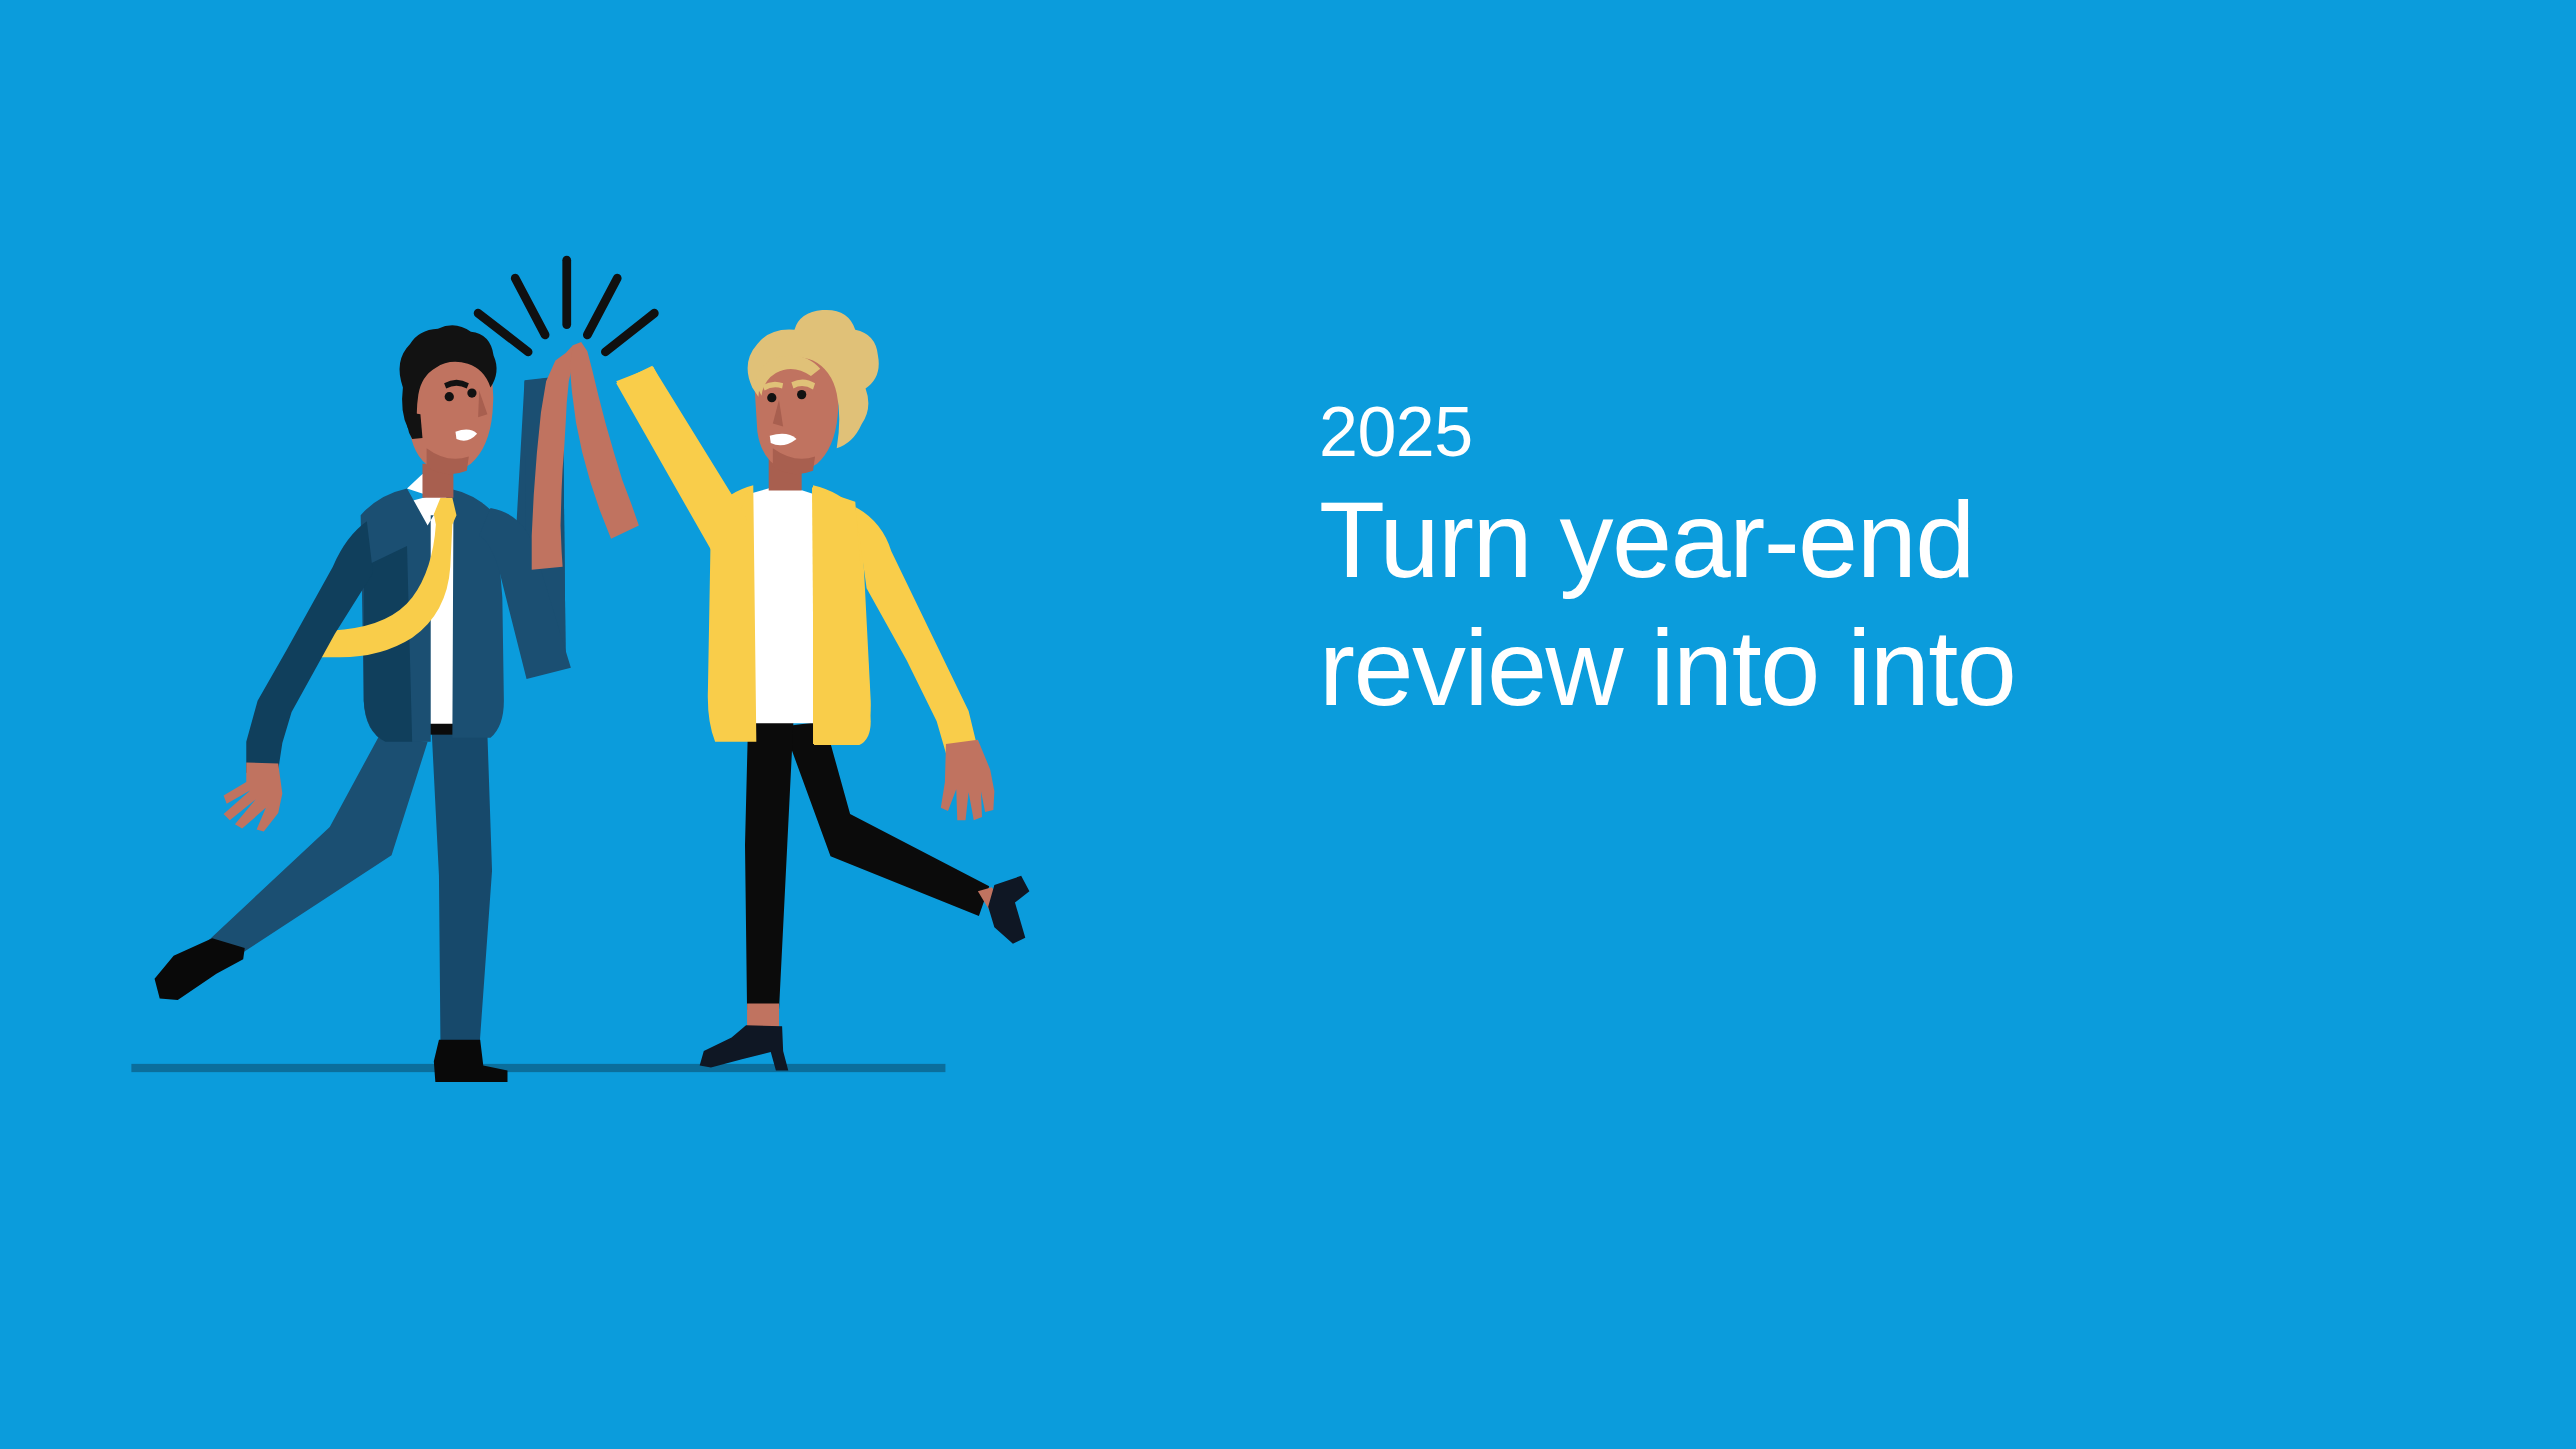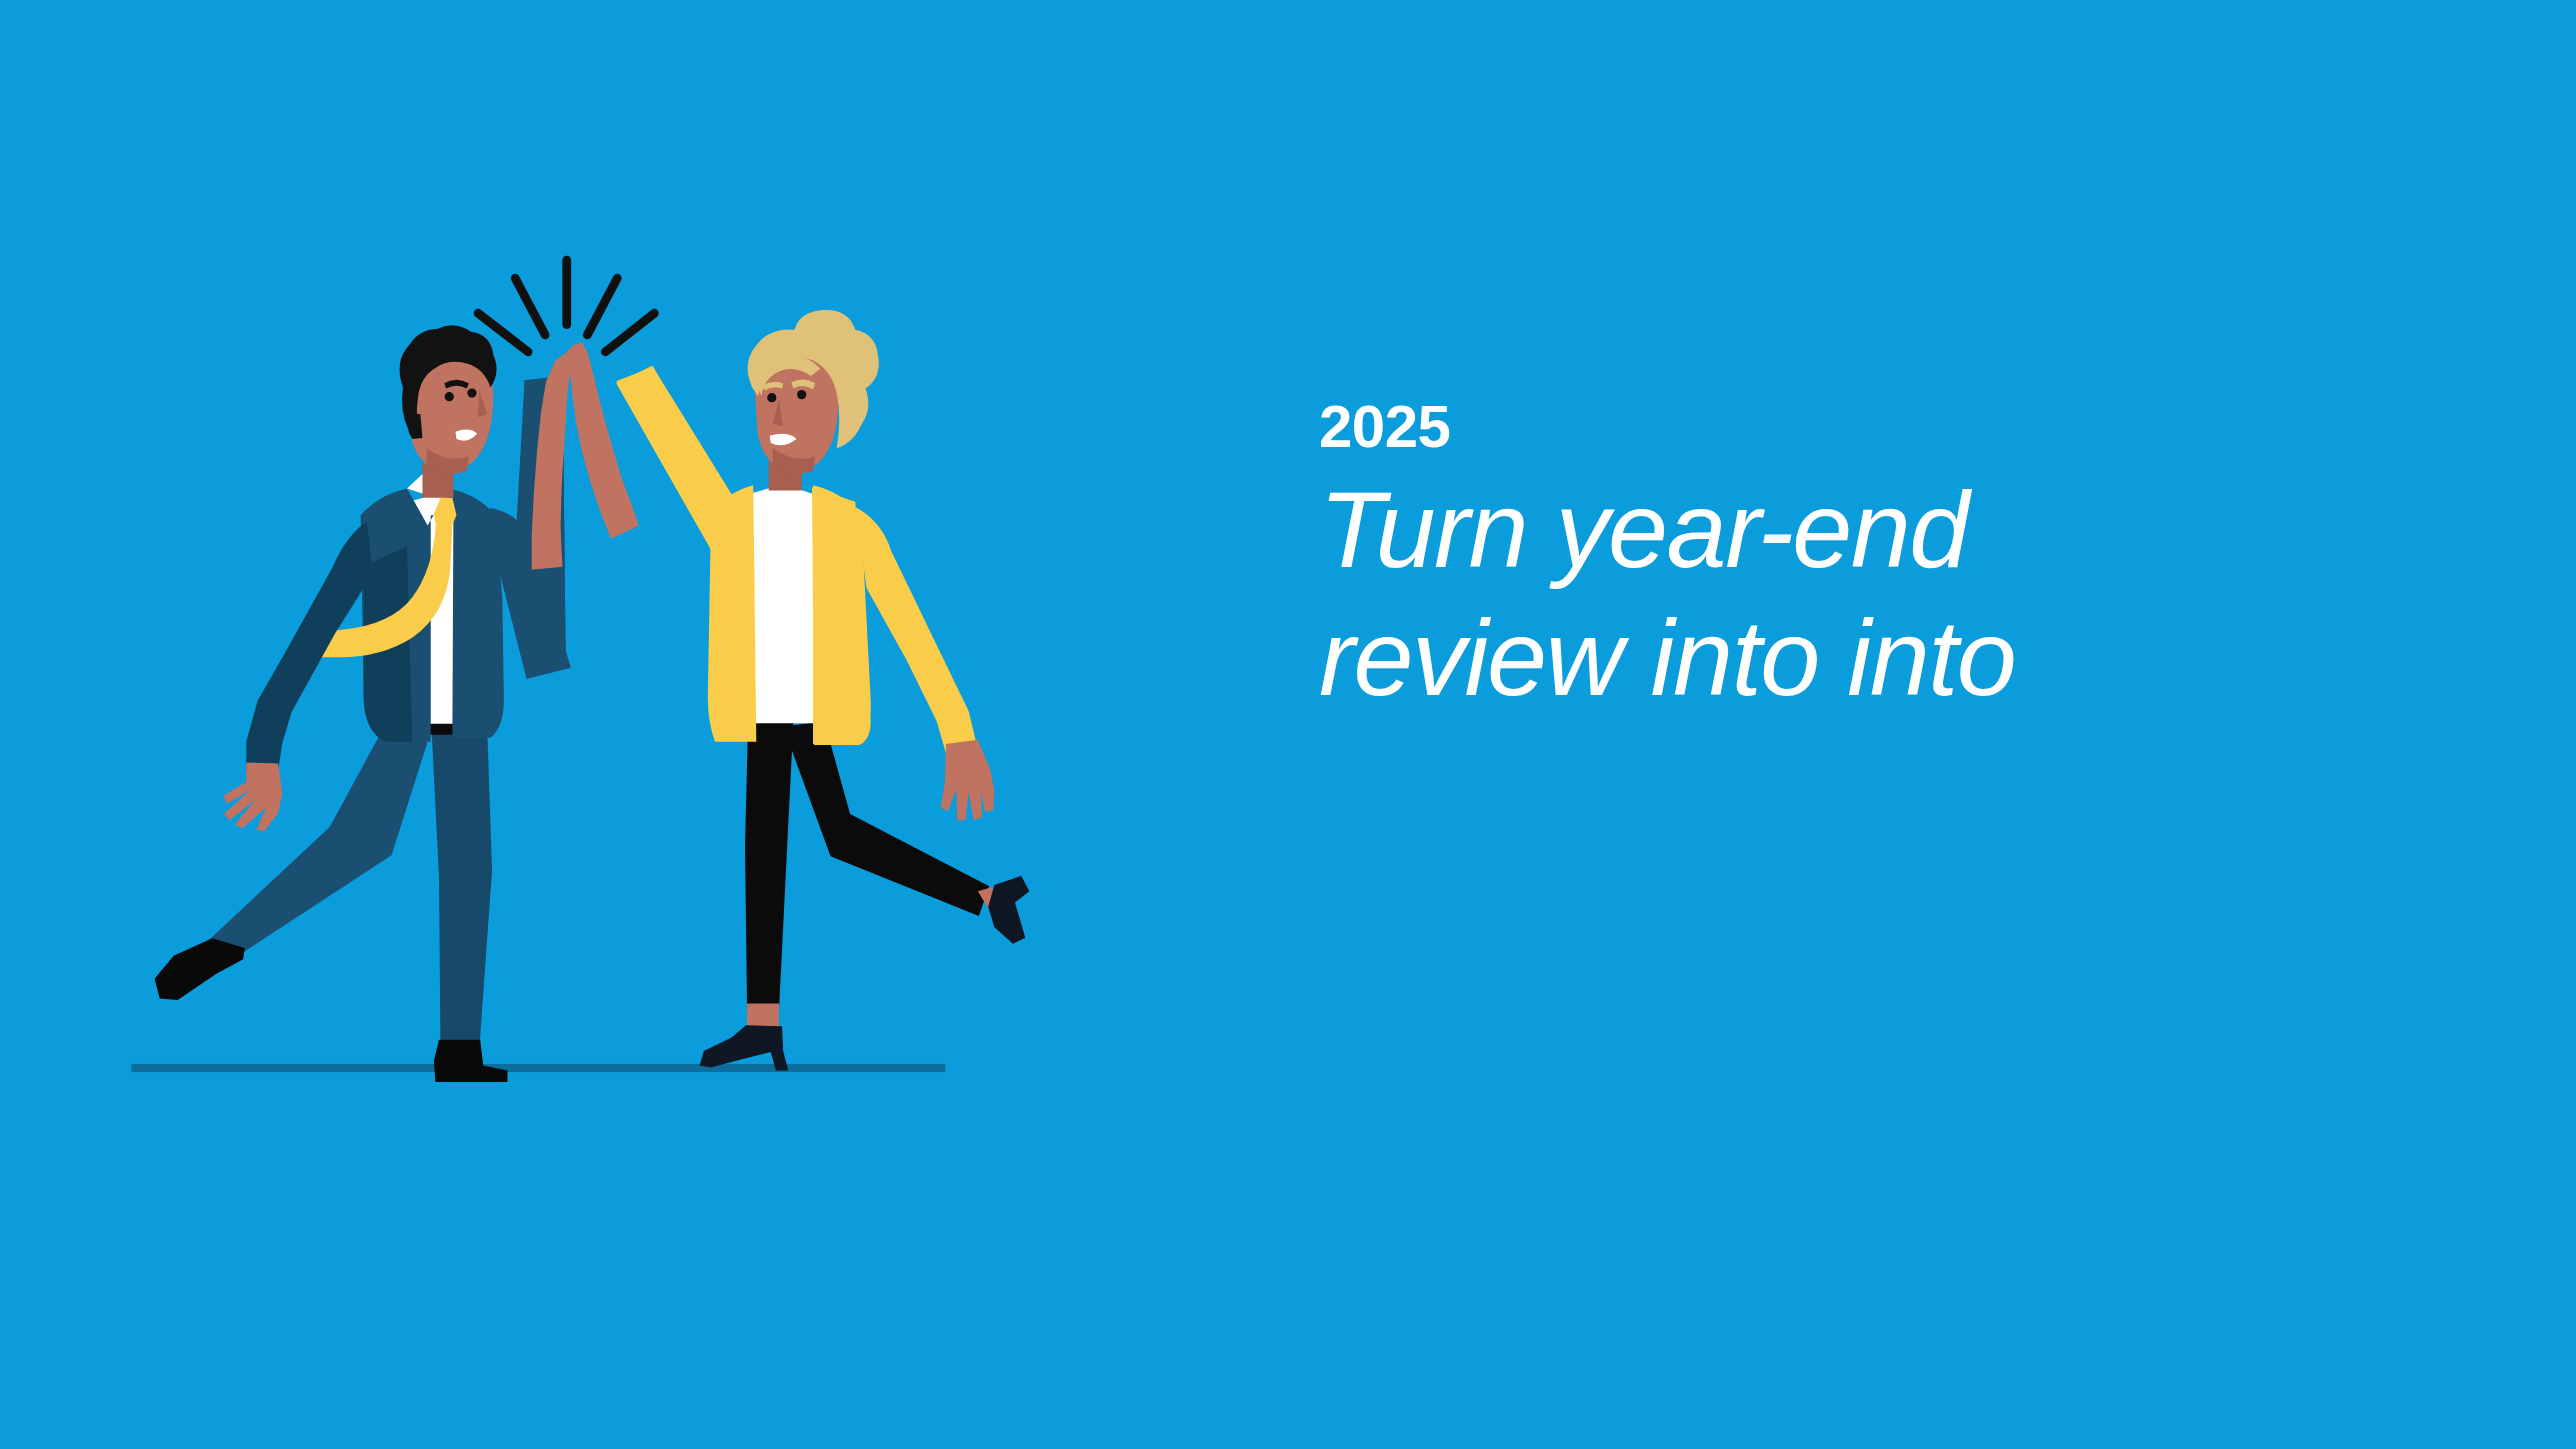--- a/index.html
+++ b/index.html
@@ -28,36 +28,35 @@
   #illustration svg { display: block; width: 100%; height: 100%; }
 
   
   #copy {
     position: absolute;
     left: 1319px;
     top: 397px;
     width: 1164px;
   }
   #eyebrow {
-    font-size: 60px;
-    font-weight: 700;
+    font-size: 70px;
+    font-weight: 400;
     line-height: 1.0;
     letter-spacing: -0.5px;
     color: #FFFFFF;
     margin: 0 0 9.3px 0;
     white-space: nowrap;
   }
   #headline {
     margin: 0;
     color: #FFFFFF;
     font-size: 108px;
     font-weight: 400;
     line-height: 1.18;
     letter-spacing: -1.5px;
-    font-style: italic;
   }
   #headline .hl-line { display: block; white-space: nowrap; }
 </style>
 </head>
 <body>
 
 <div id="stage" style="background: rgb(11, 156, 220);">
 
   <div id="illustration">
     <svg viewBox="0 0 2300 1900" xmlns="http://www.w3.org/2000/svg" aria-hidden="true">

